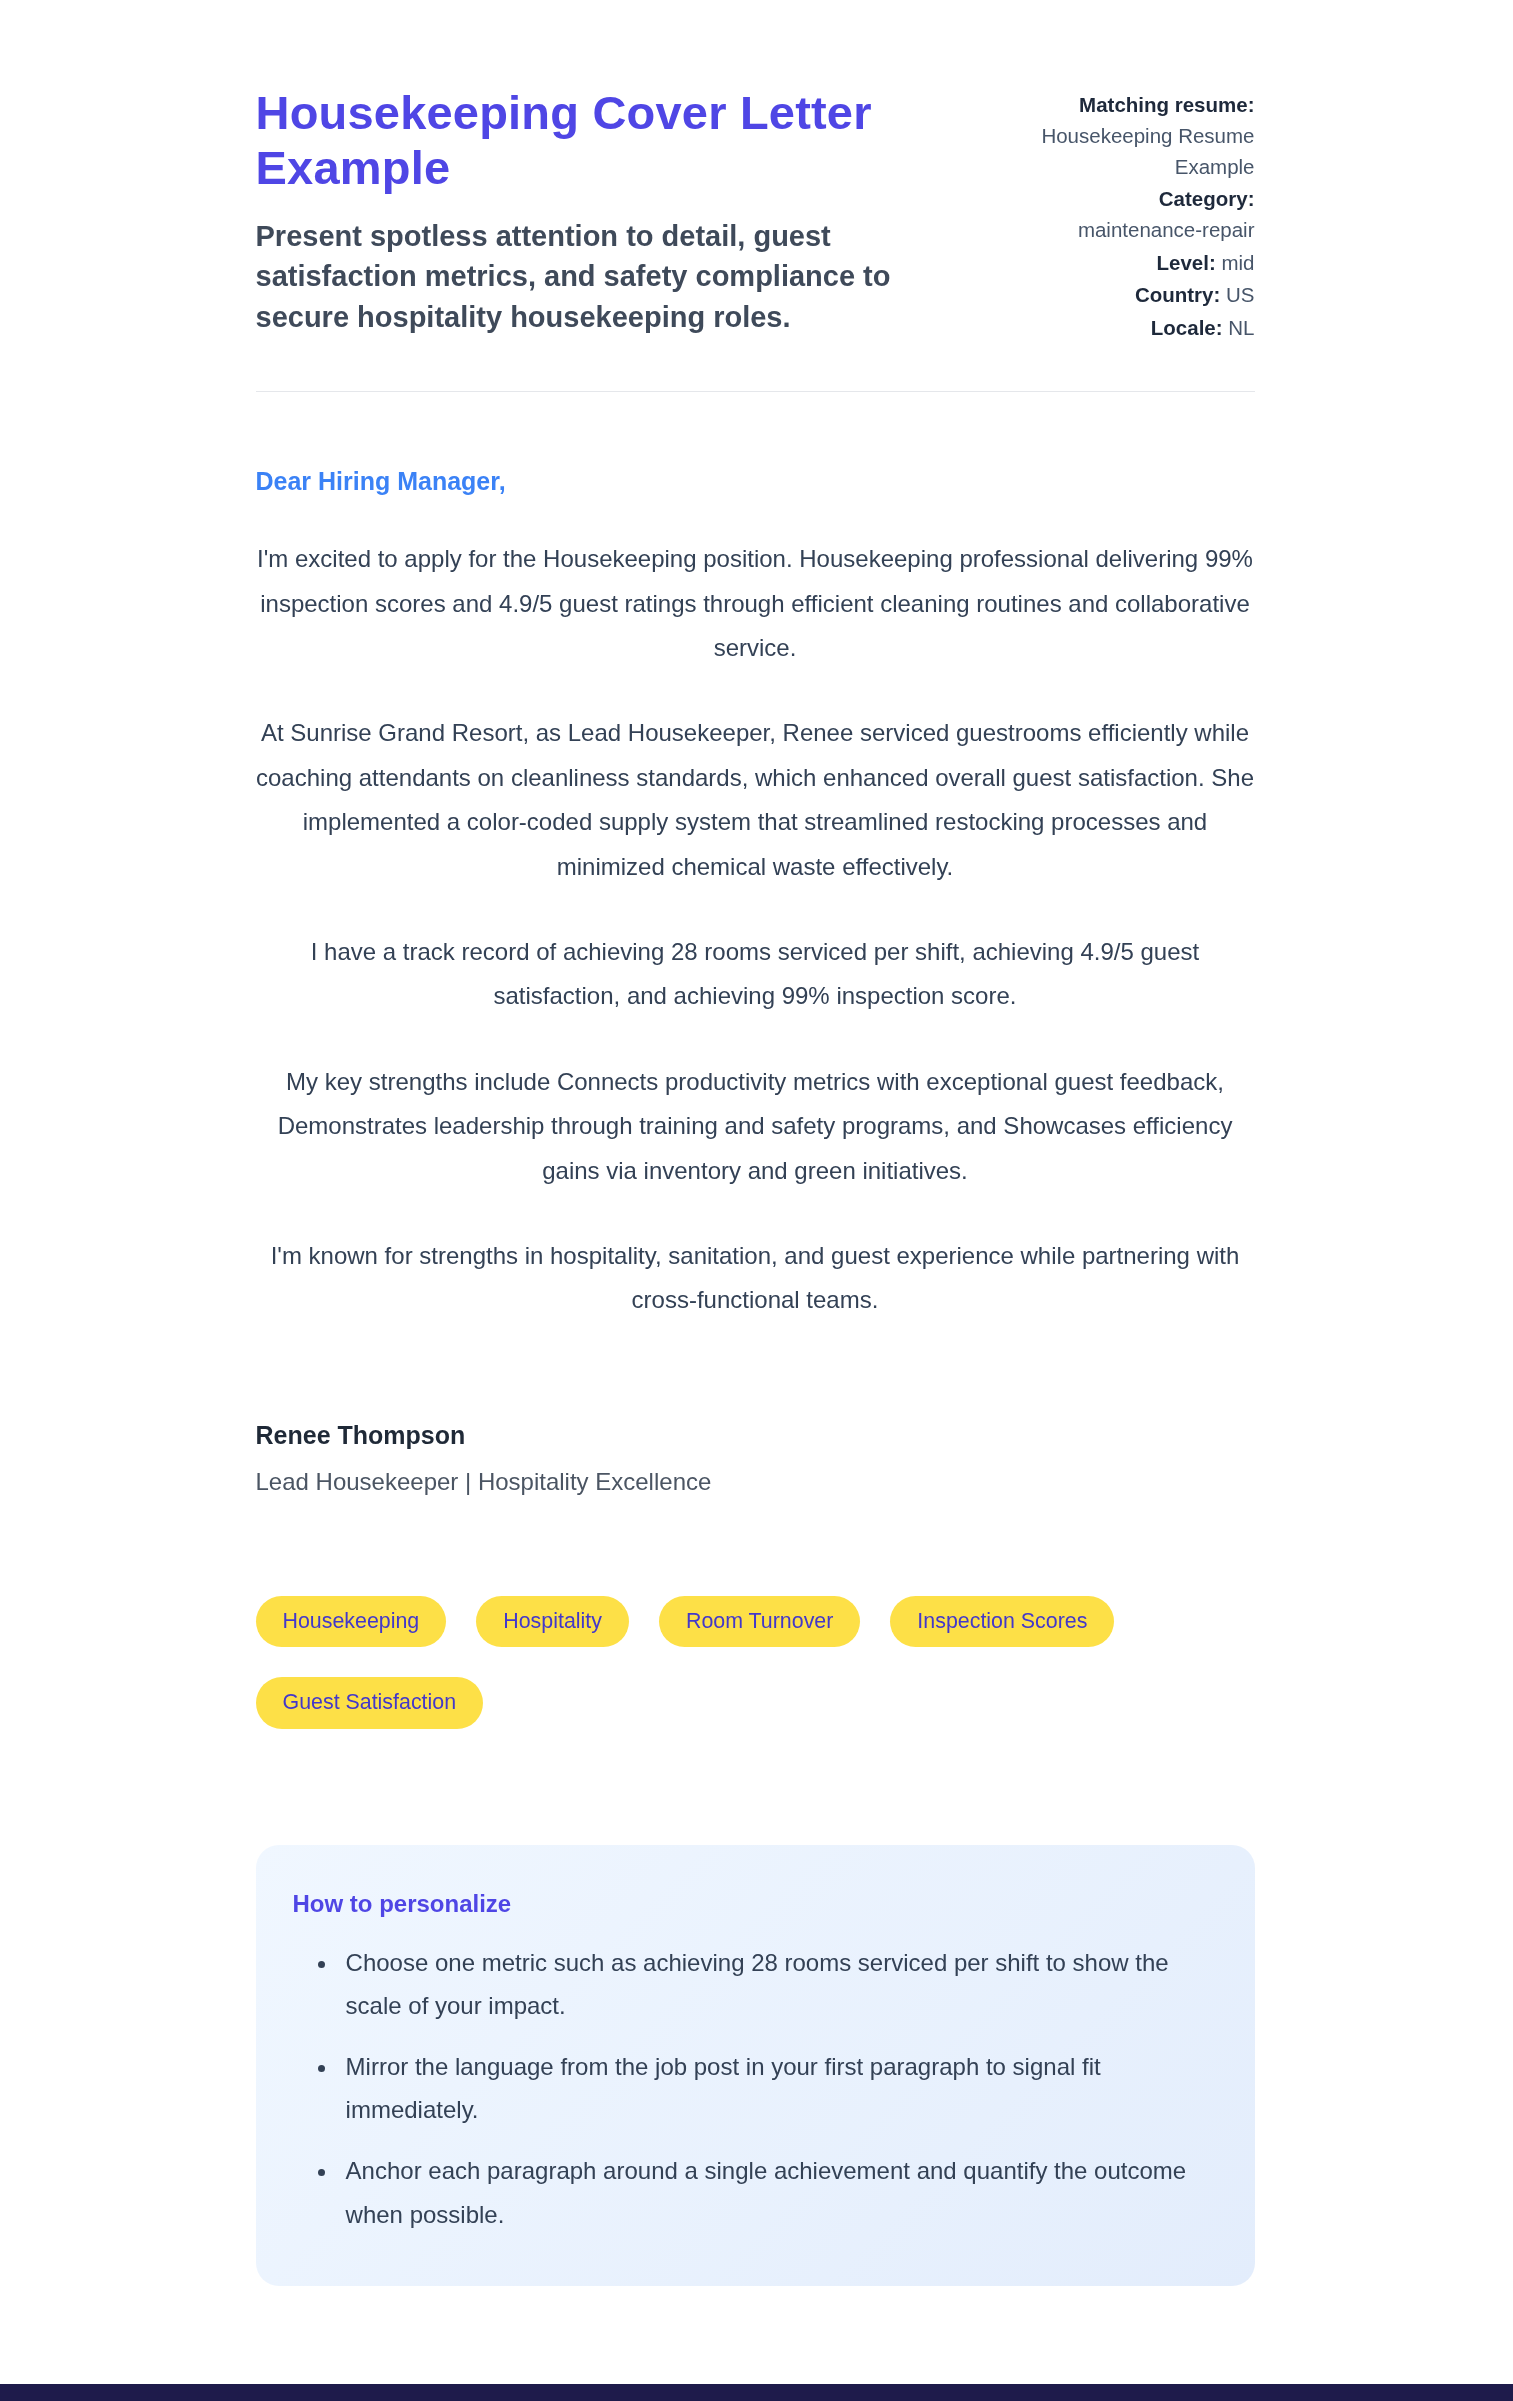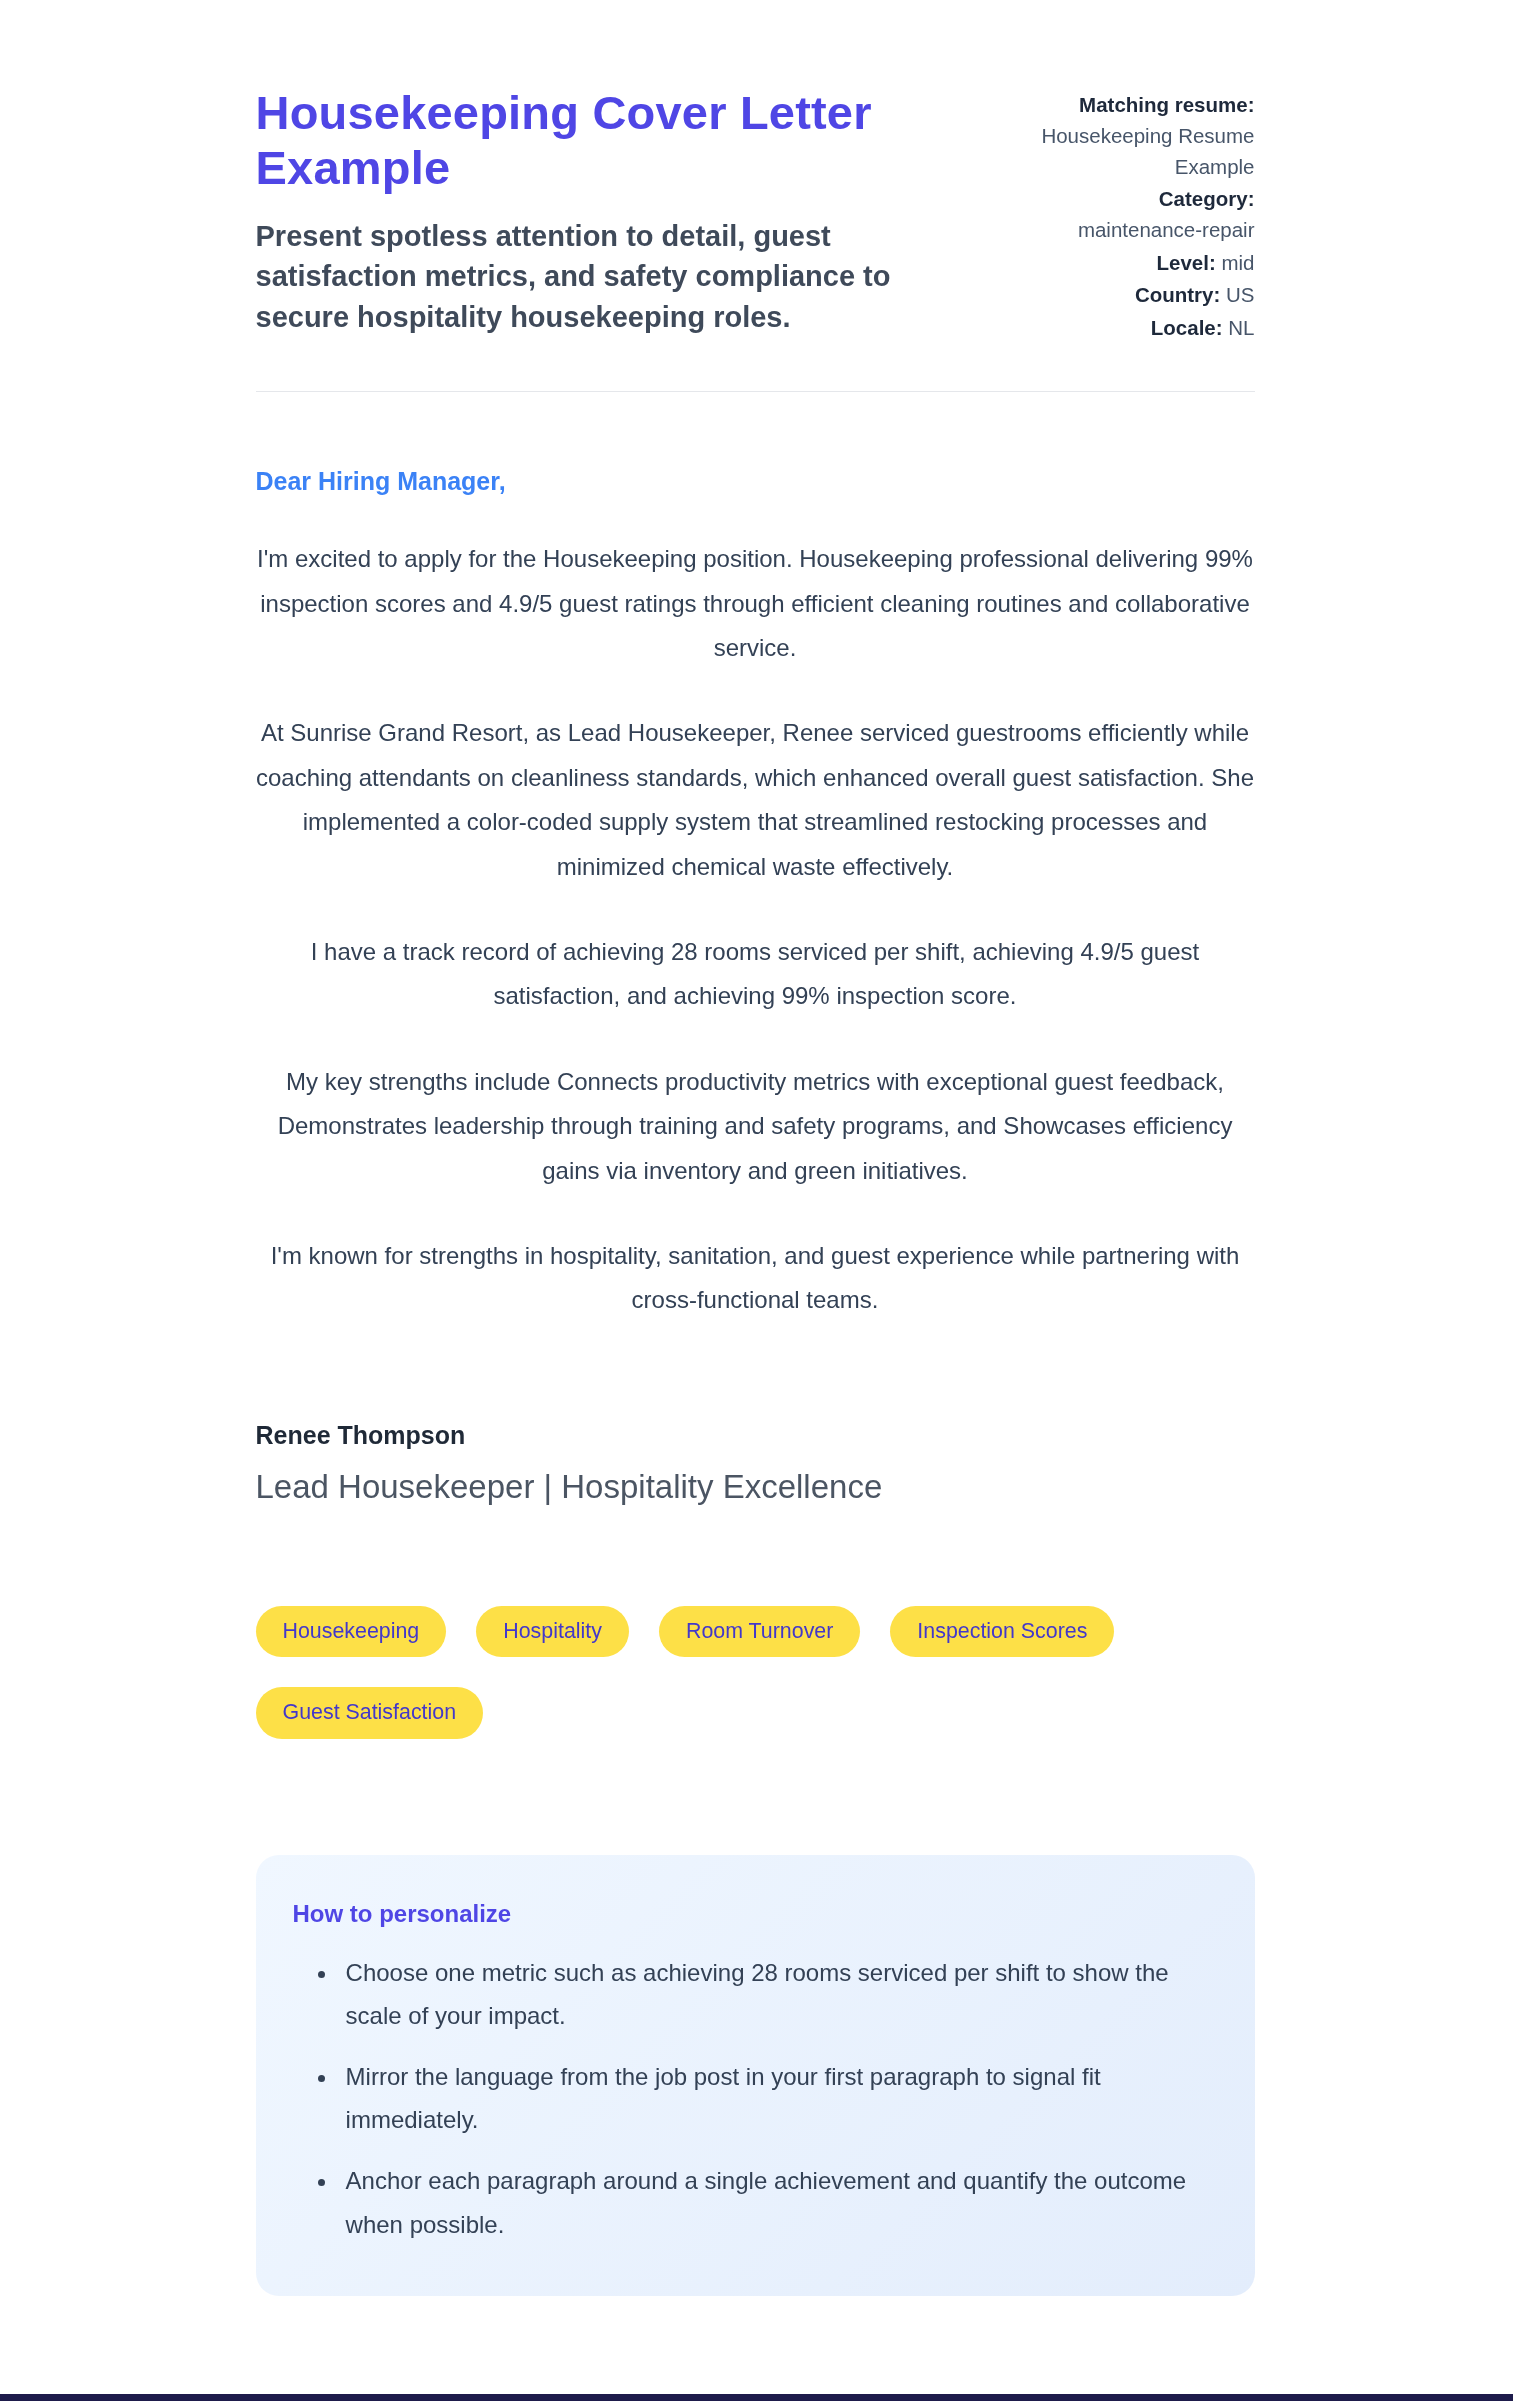--- a/index.html
+++ b/index.html
@@ -79,21 +79,21 @@
     text-align: center;
   }
   .signature-name {
     margin: 98px 0 0 0;
     font-size: 25px;
     font-weight: 700;
     color: #1f2937;
   }
   .signature-title {
     margin: 18px 0 0 0;
-    font-size: 33px;
+    font-size: 24px;
     color: #4b5563;
   }
 
   
   .tags {
     display: flex;
     flex-wrap: wrap;
     gap: 30px;
     margin-top: 100px;
   }

